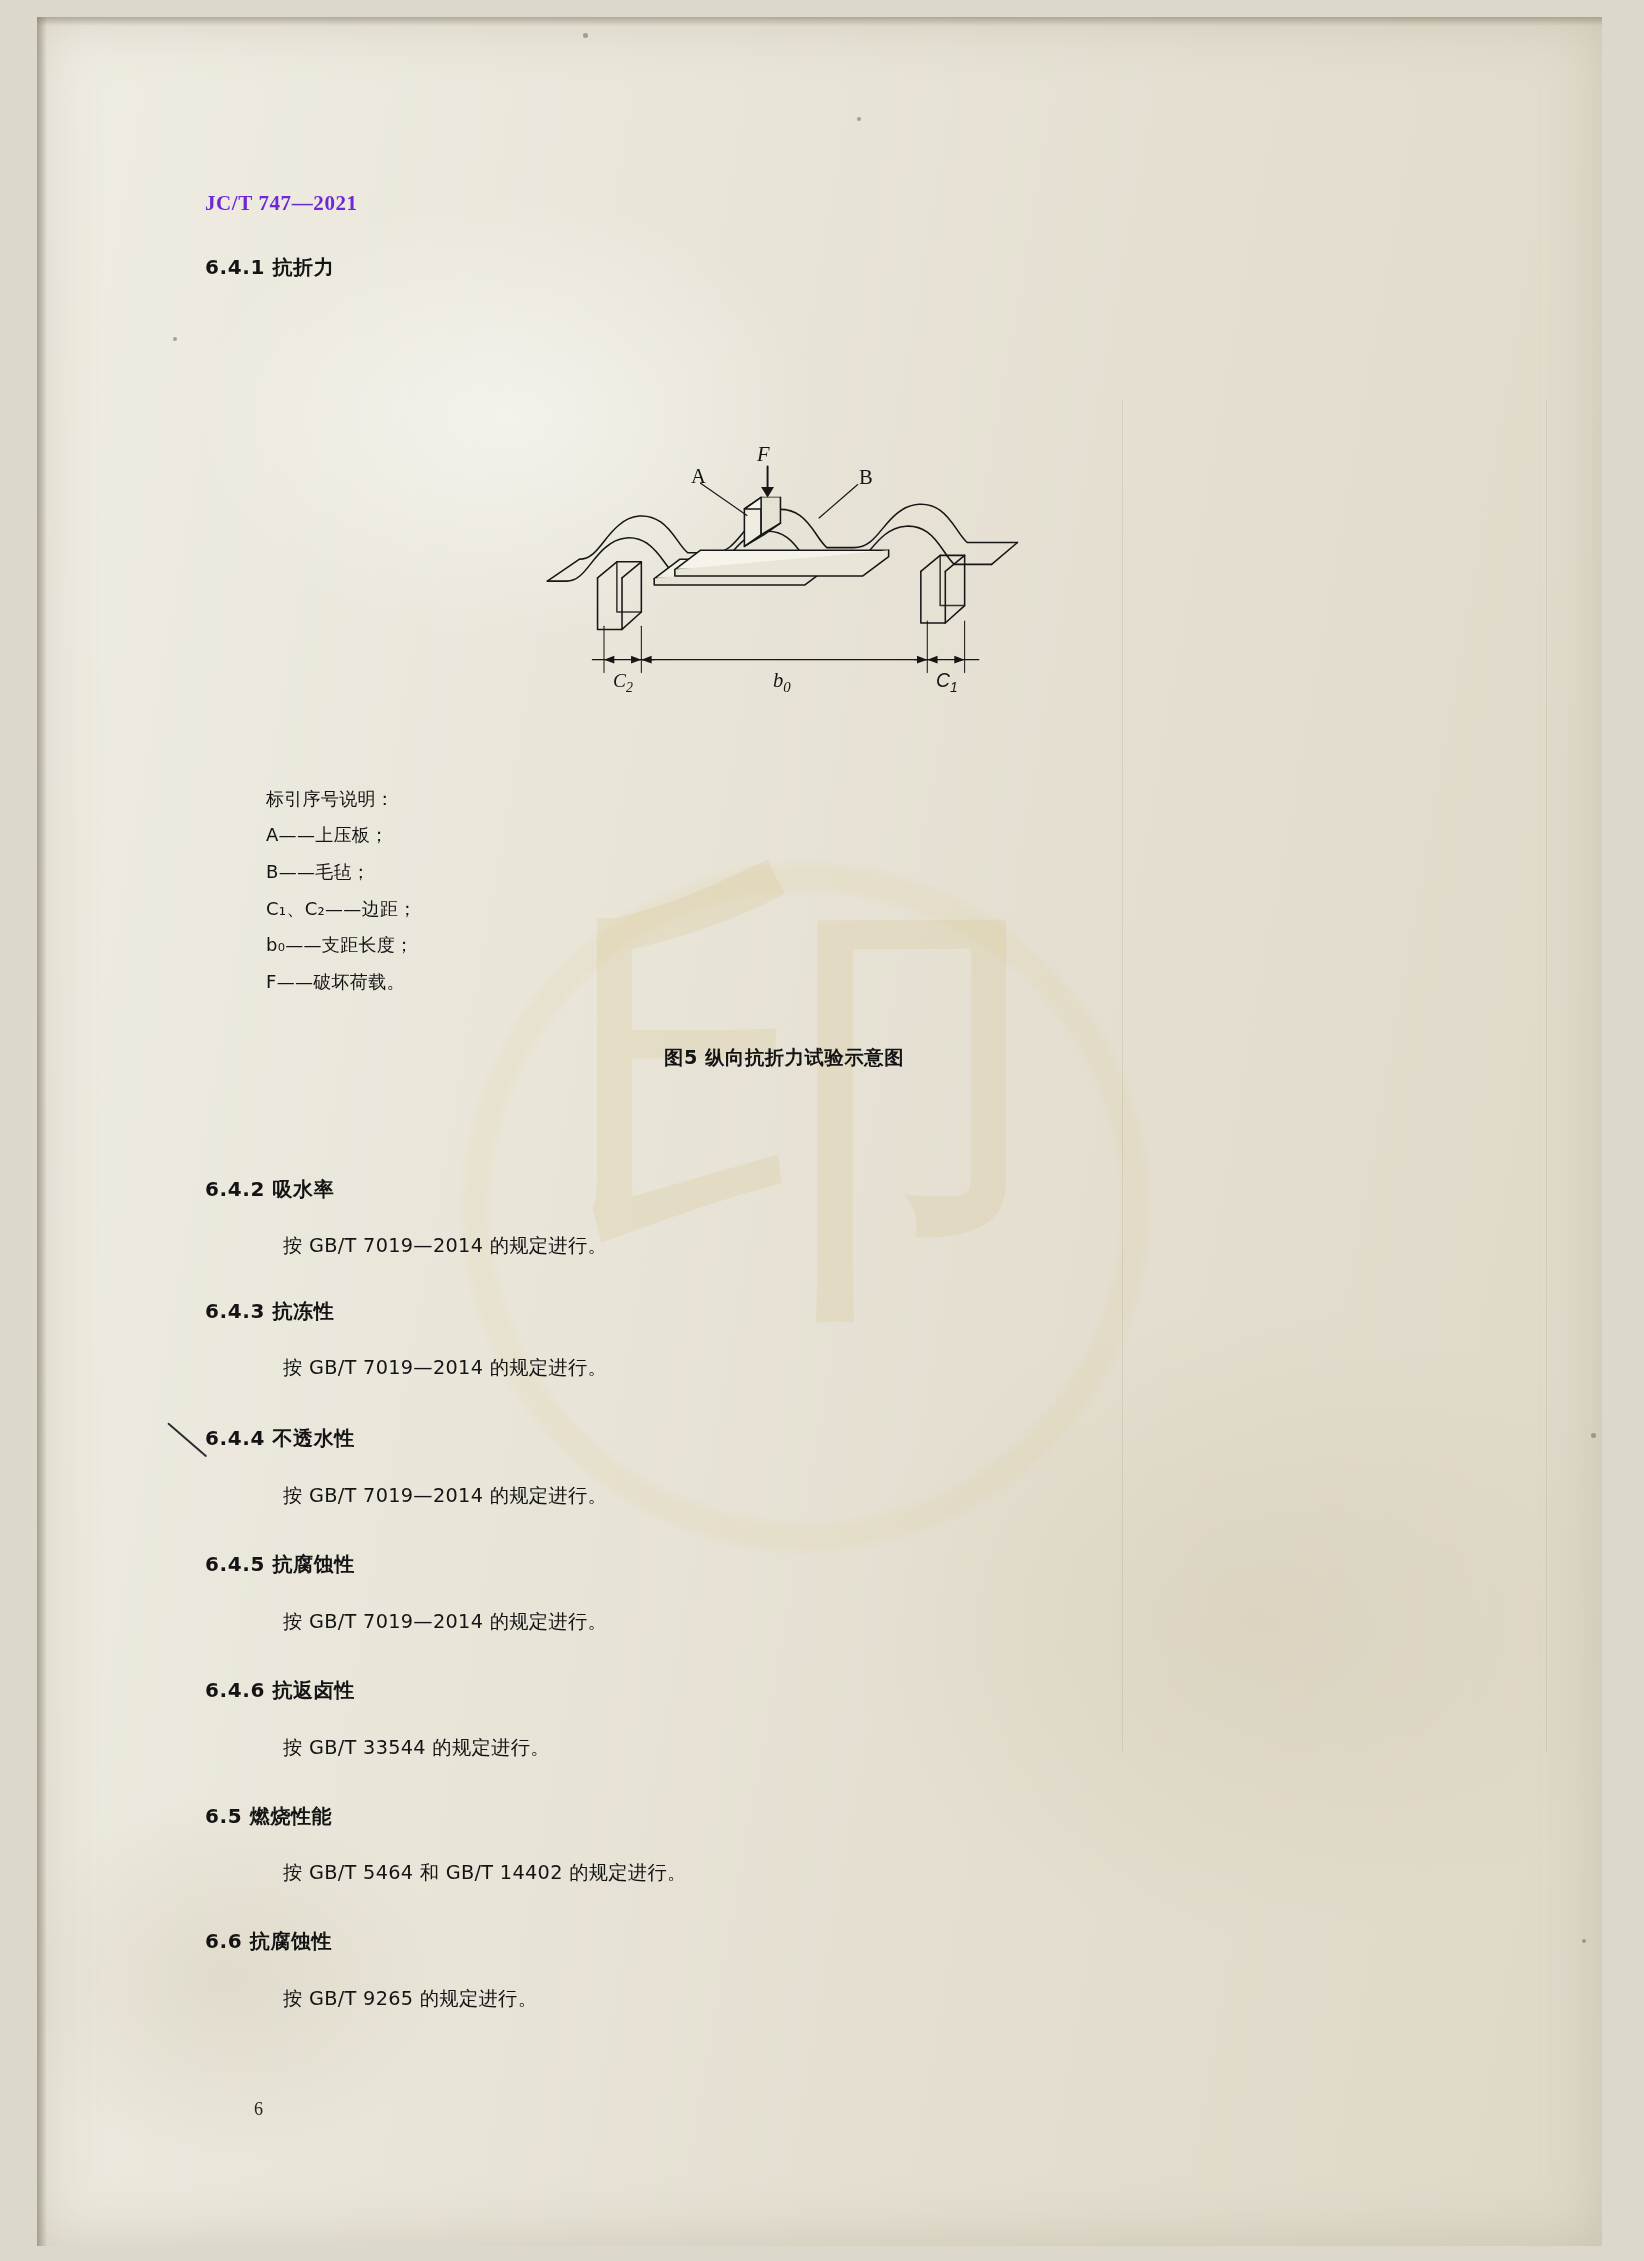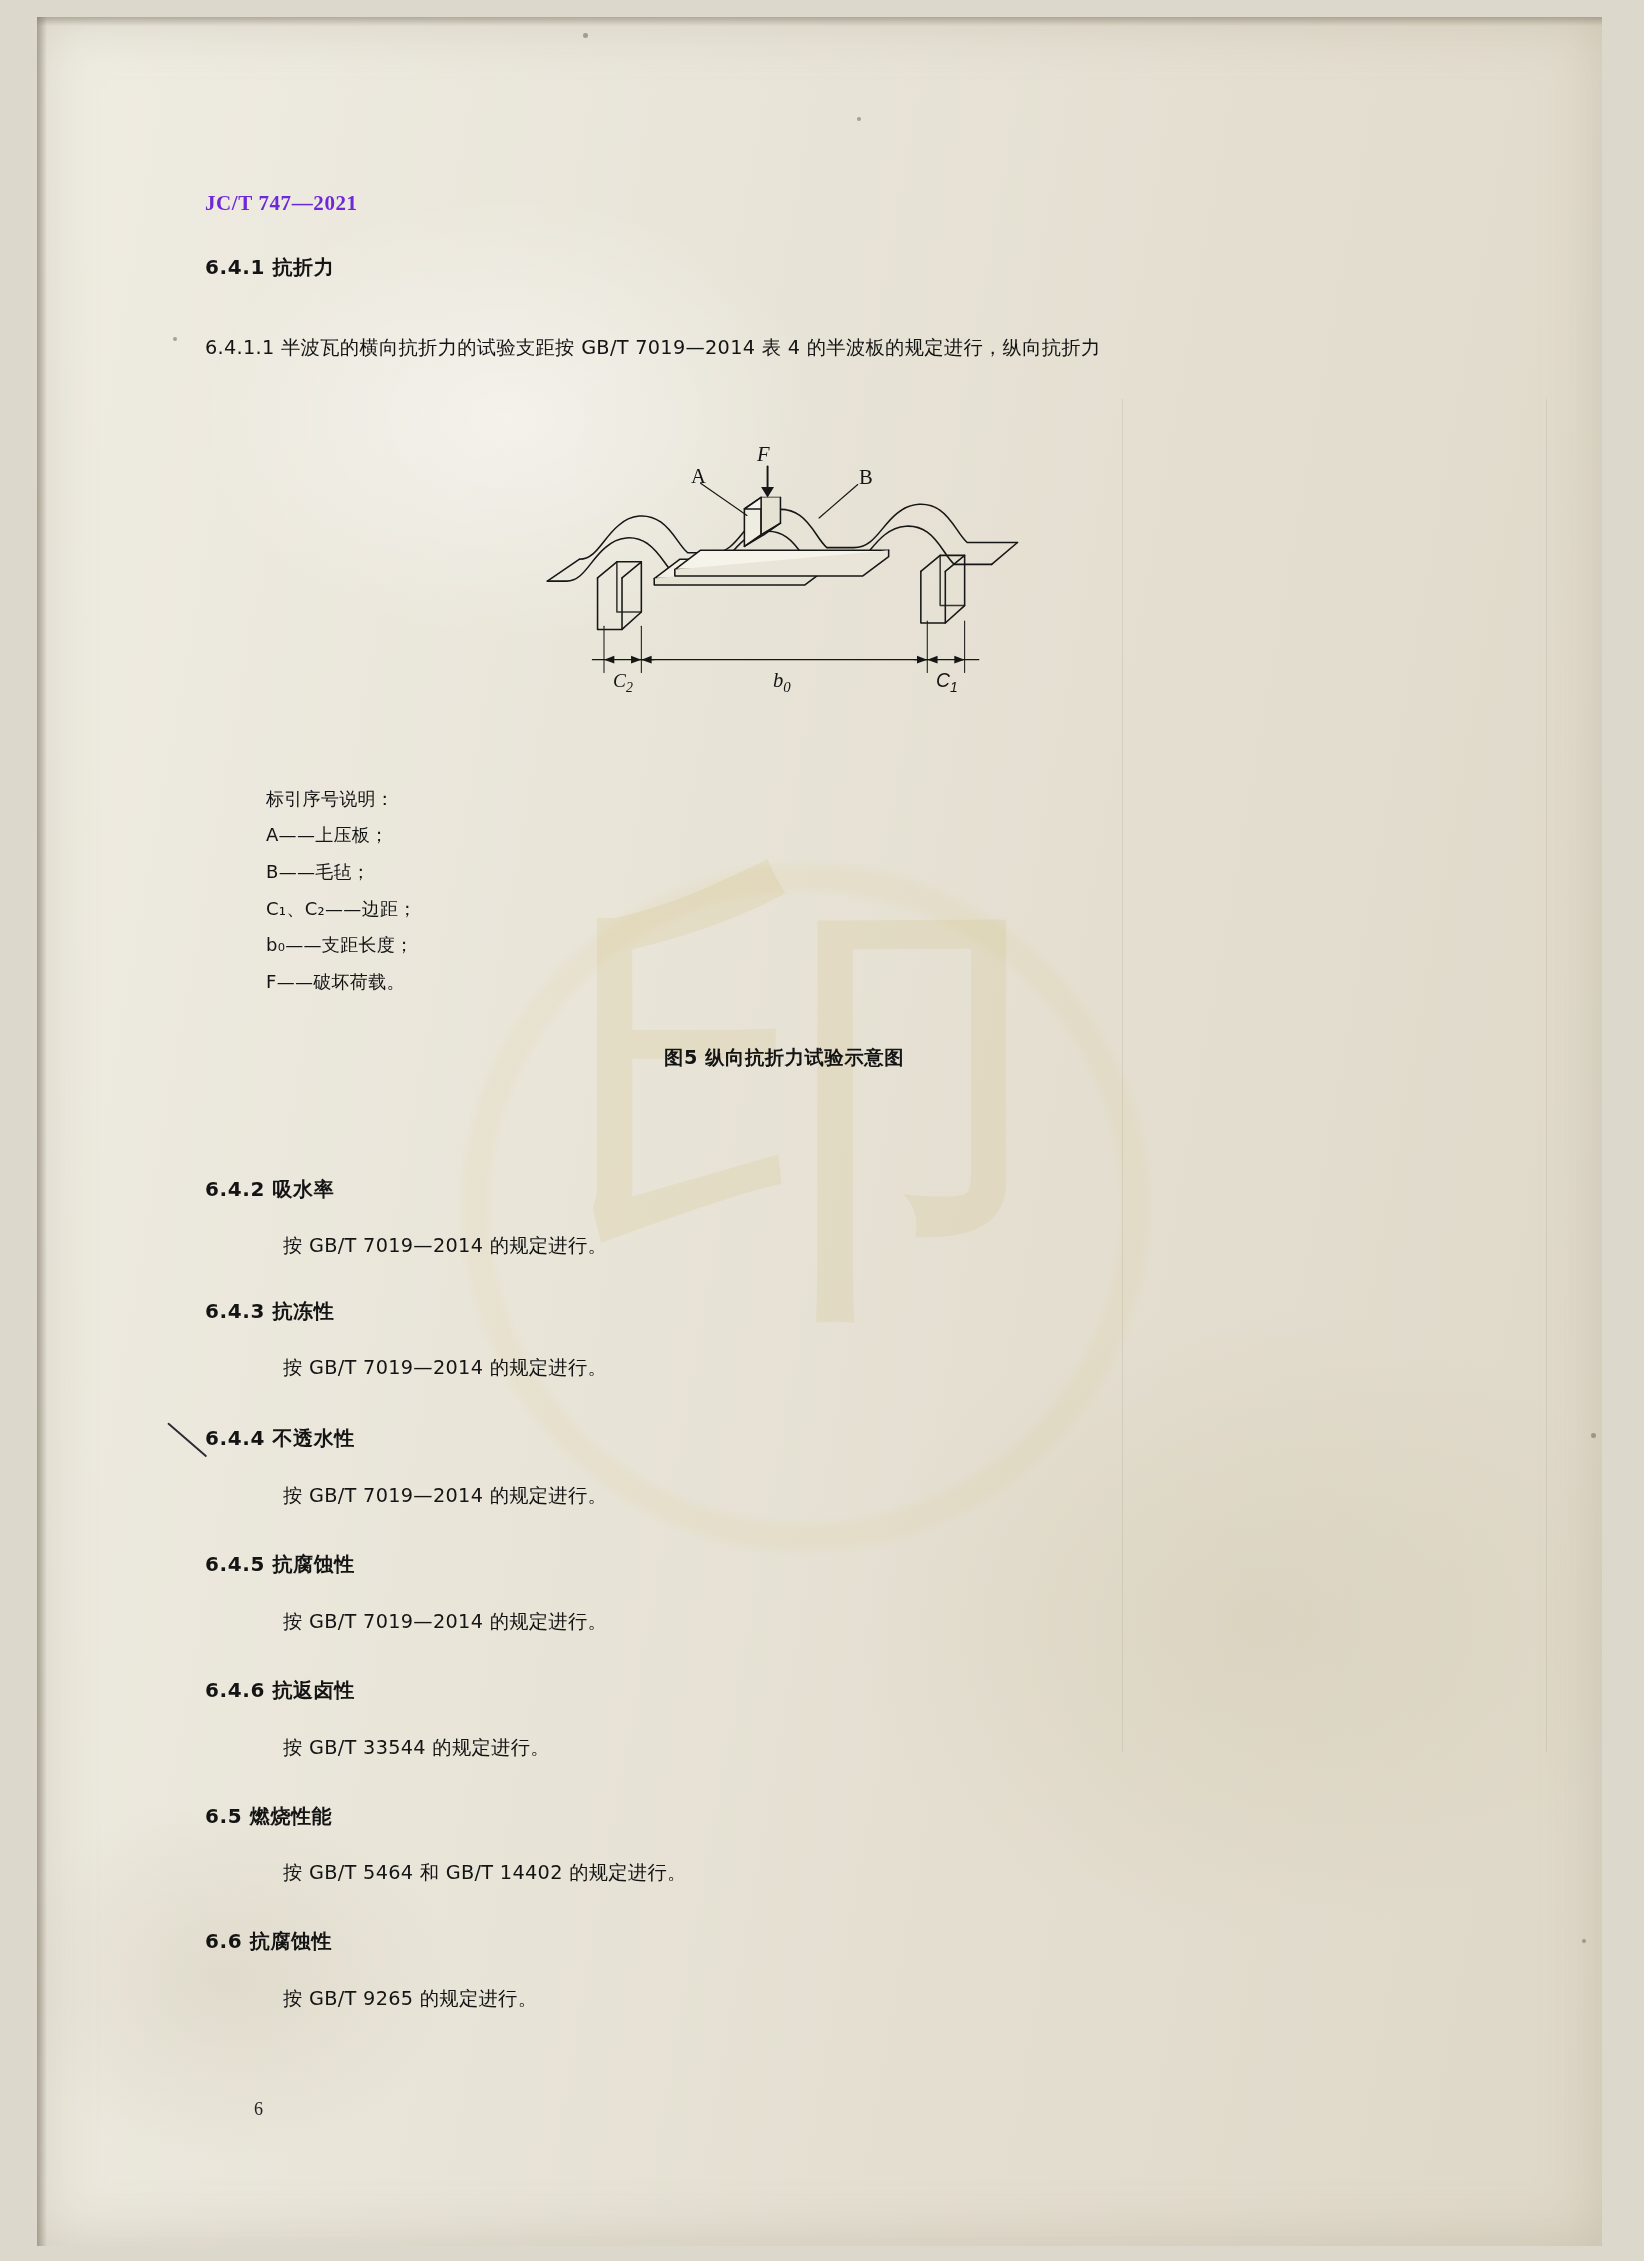--- a/index.html
+++ b/index.html
@@ -184,21 +184,20 @@
   <div class="speck" style="left:173px; top:337px; width:3.9px; height:3.9px;"></div>
   <div class="speck" style="left:1591px; top:1433px; width:4.5px; height:4.5px;"></div>
   <div class="speck" style="left:1582px; top:1939px; width:3.9px; height:3.9px;"></div>
 
   <div class="content">
 
     <div class="hdr">JC/T 747—2021</div>
 
     <div class="h3" style="left:205px; top:254px;">6.4.1   抗折力</div>
 
-    <div class="para" style="left:205px; top:329px; width:1263px;">6.4.1.1   半波瓦的横向抗折力的试验支距按 GB/T 7019—2014 表 4 的半波板的规定进行，纵向抗折力</div>
 
     <div class="fig">
       <svg width="644" height="322" viewBox="0 0 1000 500" xmlns="http://www.w3.org/2000/svg">
         <g fill="none" stroke="#161616" stroke-width="2.4" stroke-linejoin="round" stroke-linecap="round">
 
           <path d="M30,230 L60,230 C86,230 96,198 120,178 C140,160 165,158 186,172
                    C206,186 214,208 228,220 L268,220
                    C300,220 310,186 336,166 C356,150 382,148 402,162
                    C422,176 430,200 444,212 L486,212
                    C518,212 528,178 554,158 C574,142 600,140 620,154

